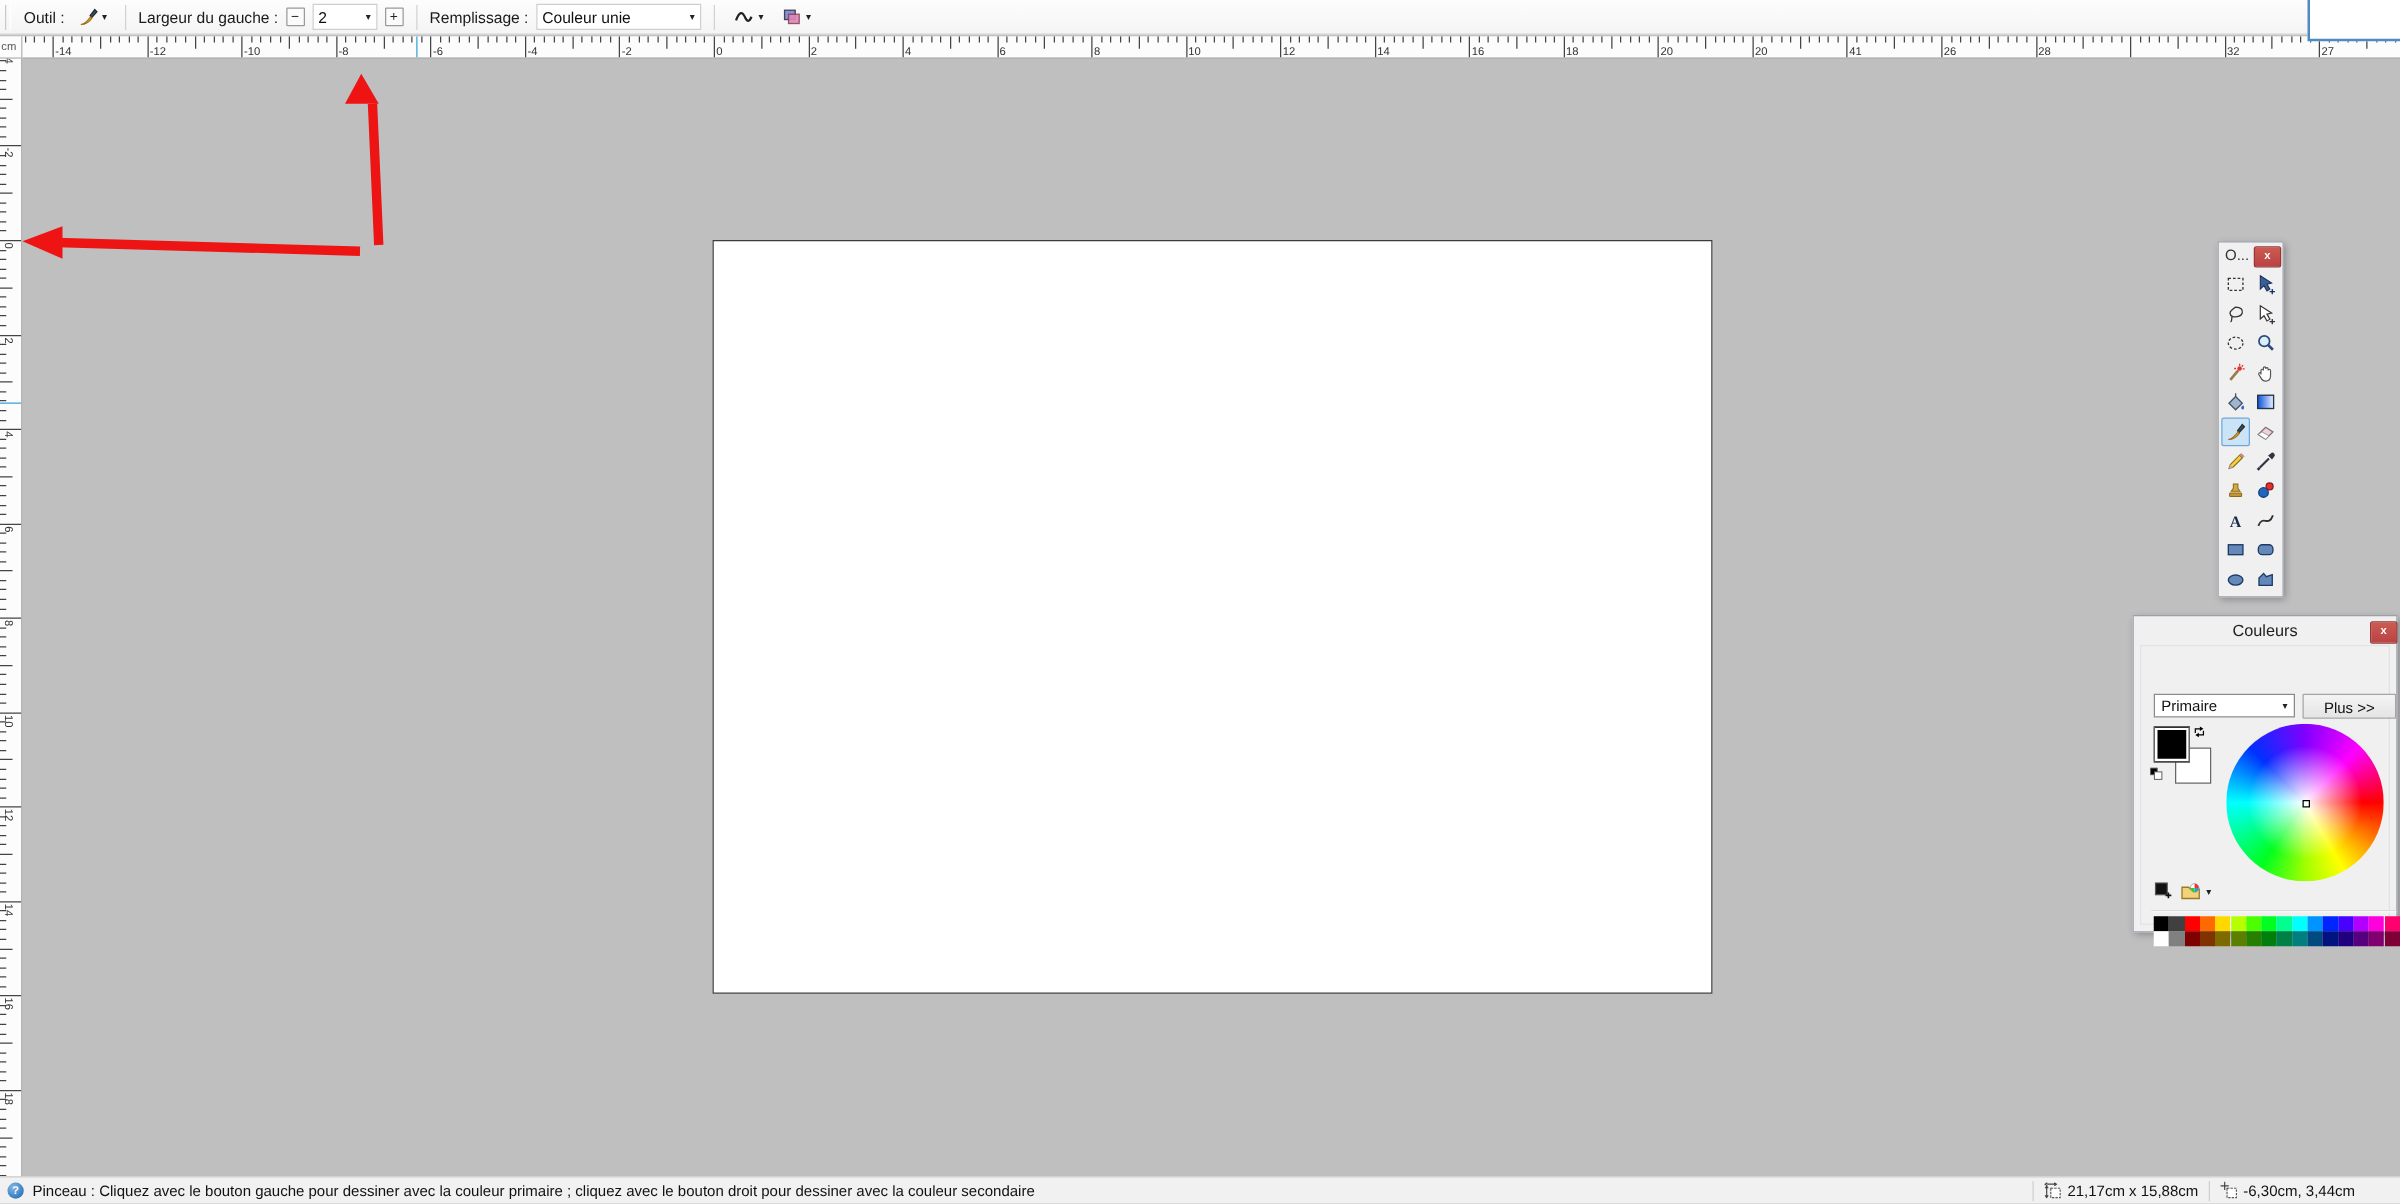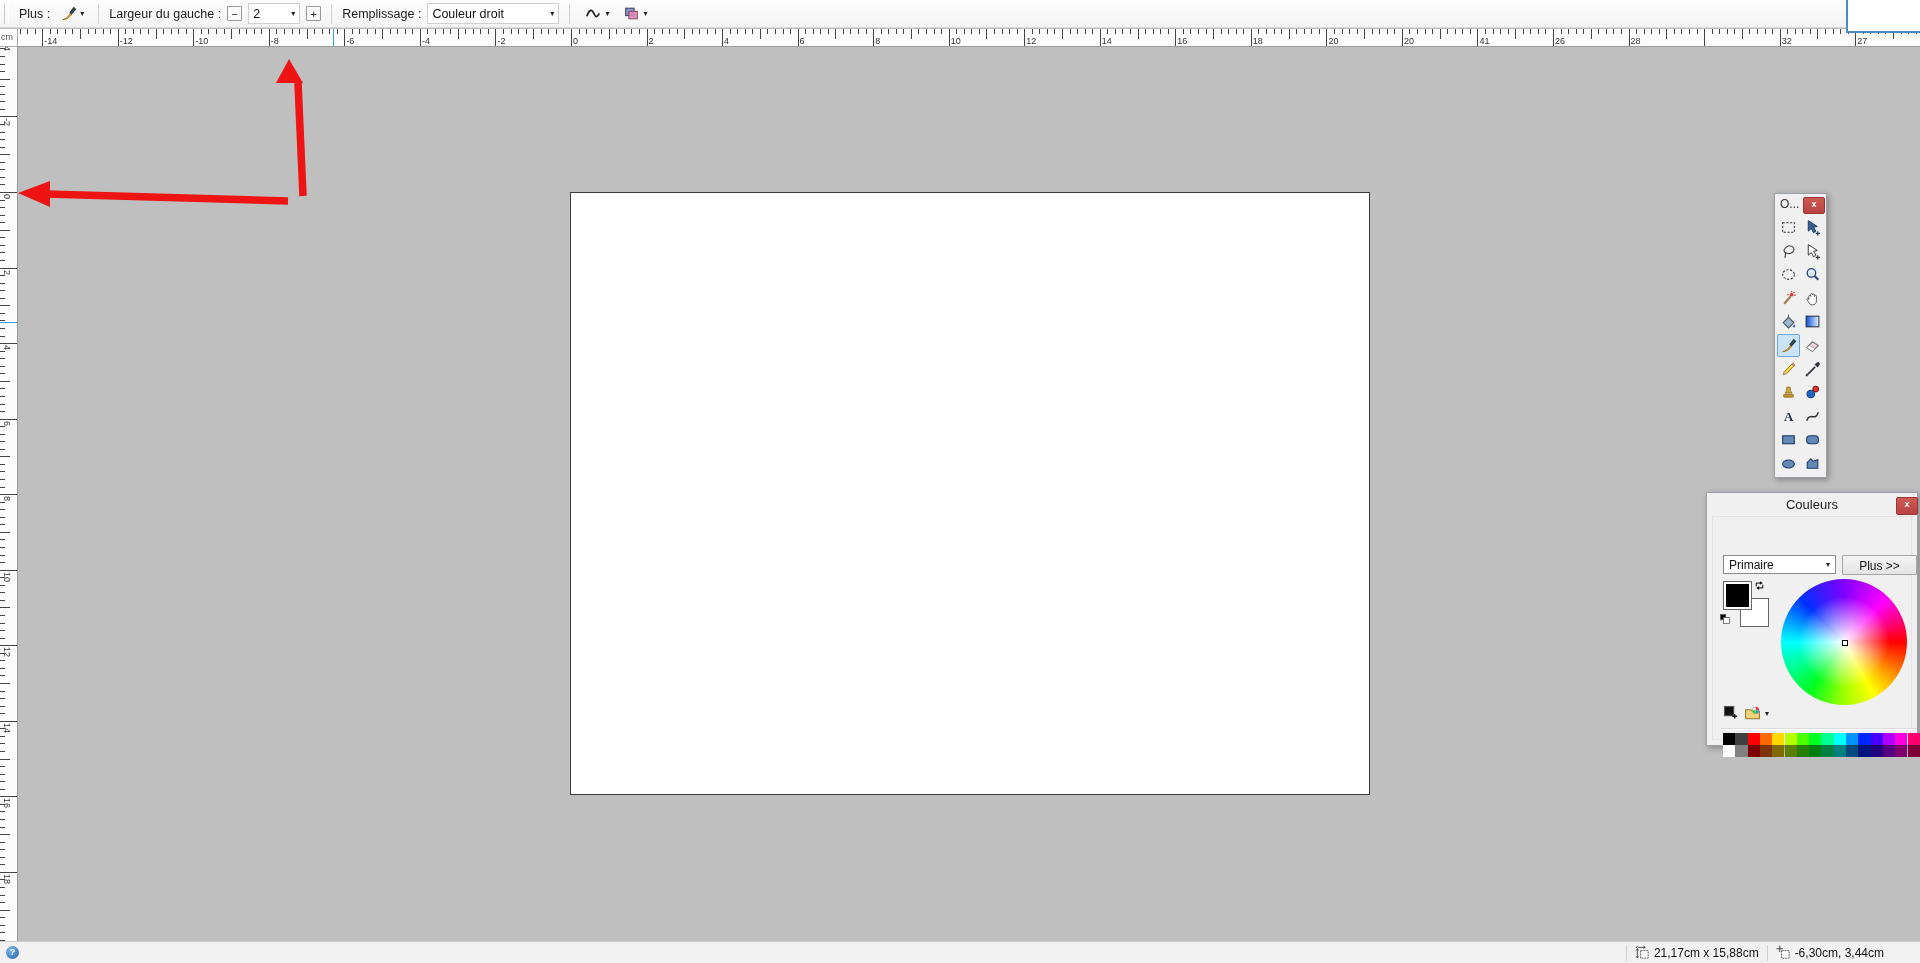--- a/index.html
+++ b/index.html
@@ -94,42 +94,42 @@
   .sb-spacer{flex:1;}
   .sb-sep{width:1px;height:16px;background:#cfcfcf;margin:0 8px;}
   .sb-icon{display:flex;align-items:center;margin-right:4px;}
   .sb-right{margin-right:36px;}
 </style>
 </head>
 <body>
 
 <div class="toolbar">
   <div class="grip"></div>
-  <span class="tblabel">Plus :</span>
+  <span class="tblabel">Outil :</span>
   <div class="tbbtn">
     <span class="icon">
         <svg width="17" height="17" viewBox="0 0 16 16">
           <path d="M9.5 7 L13 2.5 L14.6 4.1 L10.6 8.6 Z" fill="#3a4f66" stroke="#233"></path>
           <path d="M2.5 13.8 C5 13.3 7.6 11.2 9.8 7.9 L10.9 9 C9 11.8 6 13.8 2.5 13.8 Z" fill="#e0a32e" stroke="#9a6d1a" stroke-width="0.8"></path>
         </svg>
       </span>
     <span class="dd">▾</span>
   </div>
   <div class="sep"></div>
   <span class="tblabel">Largeur du gauche :</span>
   <button class="sqbtn"><span>−</span></button>
   <div class="combo small">
     <span>2</span>
     <span class="dd">▾</span>
   </div>
   <button class="sqbtn"><span>+</span></button>
   <div class="sep"></div>
   <span class="tblabel">Remplissage :</span>
   <div class="combo wide">
-    <span>Couleur droit</span>
+    <span>Couleur unie</span>
     <span class="dd">▾</span>
   </div>
   <div class="sep"></div>
   <div class="tbbtn">
     <span class="icon">
         <svg width="18" height="18" viewBox="0 0 16 16">
           <path d="M2.5 10 C5 3.5 7 3.5 9 8 C10.5 11.2 12 11.2 13.5 7.5" fill="none" stroke="#222" stroke-width="1.6"></path>
         </svg>
       </span>
     <span class="dd">▾</span>
@@ -838,20 +838,21 @@
         <div class="pswatch" style="left: 147.6px; top: 12px; background: rgb(33, 0, 127);"></div>
         <div class="pswatch" style="left: 159.9px; top: 12px; background: rgb(87, 0, 127);"></div>
         <div class="pswatch" style="left: 172.2px; top: 12px; background: rgb(127, 0, 110);"></div>
         <div class="pswatch" style="left: 184.5px; top: 12px; background: rgb(127, 0, 55);"></div>
       </div>
   </div>
 </div>
 
 <div class="statusbar">
   <div class="help-icon">?</div>
+  <span>Pinceau : Cliquez avec le bouton gauche pour dessiner avec la couleur primaire ; cliquez avec le bouton droit pour dessiner avec la couleur secondaire</span>
   <div class="sb-spacer"></div>
   <div class="sb-sep"></div>
   <span class="sb-icon icon">
       <svg width="15" height="15" viewBox="0 0 16 16">
         <path d="M3 2.5 h8 M3 1.2 L1.2 2.5 L3 3.8 M9 1.2 L10.8 2.5 L9 3.8" stroke="#444" fill="none"></path>
         <path d="M2.5 5 v8 M1.2 6 L2.5 4.2 L3.8 6 M1.2 12 L2.5 13.8 L3.8 12" stroke="#444" fill="none"></path>
         <rect x="6" y="6" width="8" height="8" fill="#fff" stroke="#555" stroke-dasharray="2 1"></rect>
       </svg>
     </span>
   <span>21,17cm x 15,88cm</span>

